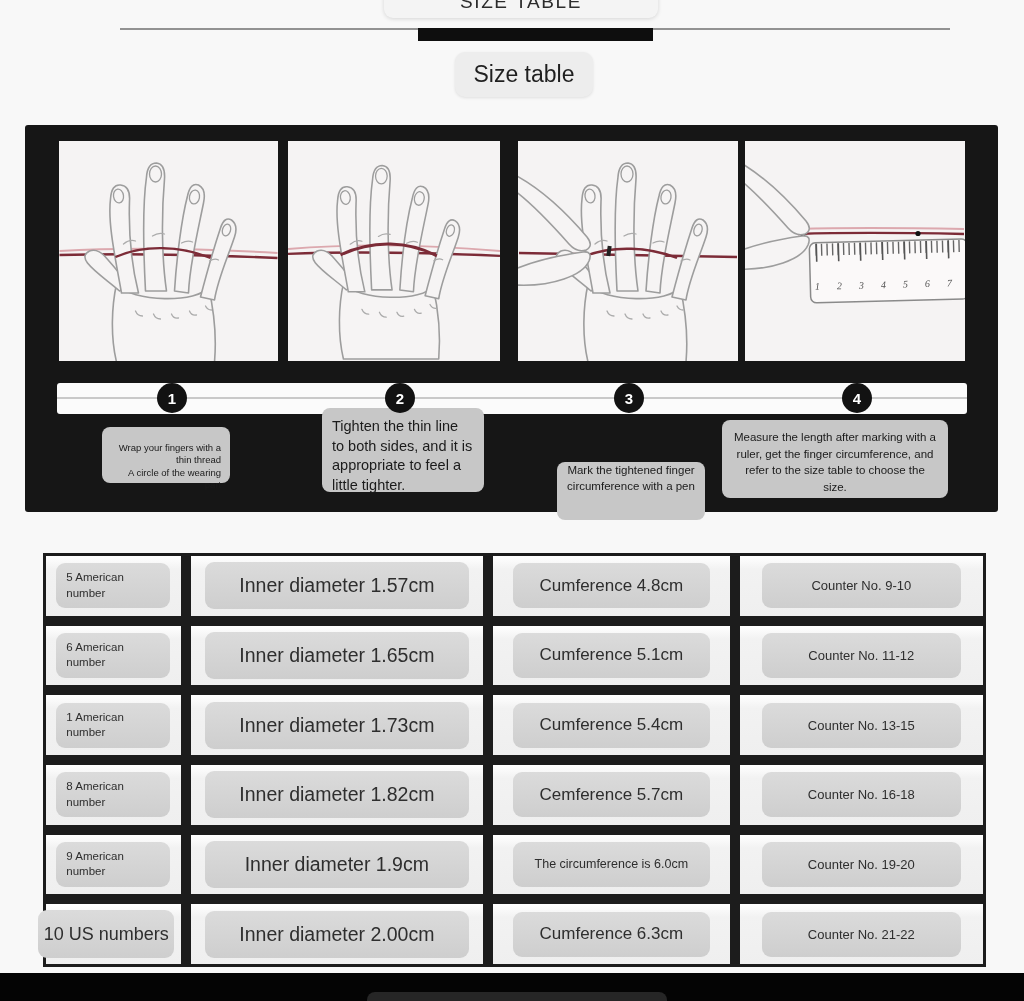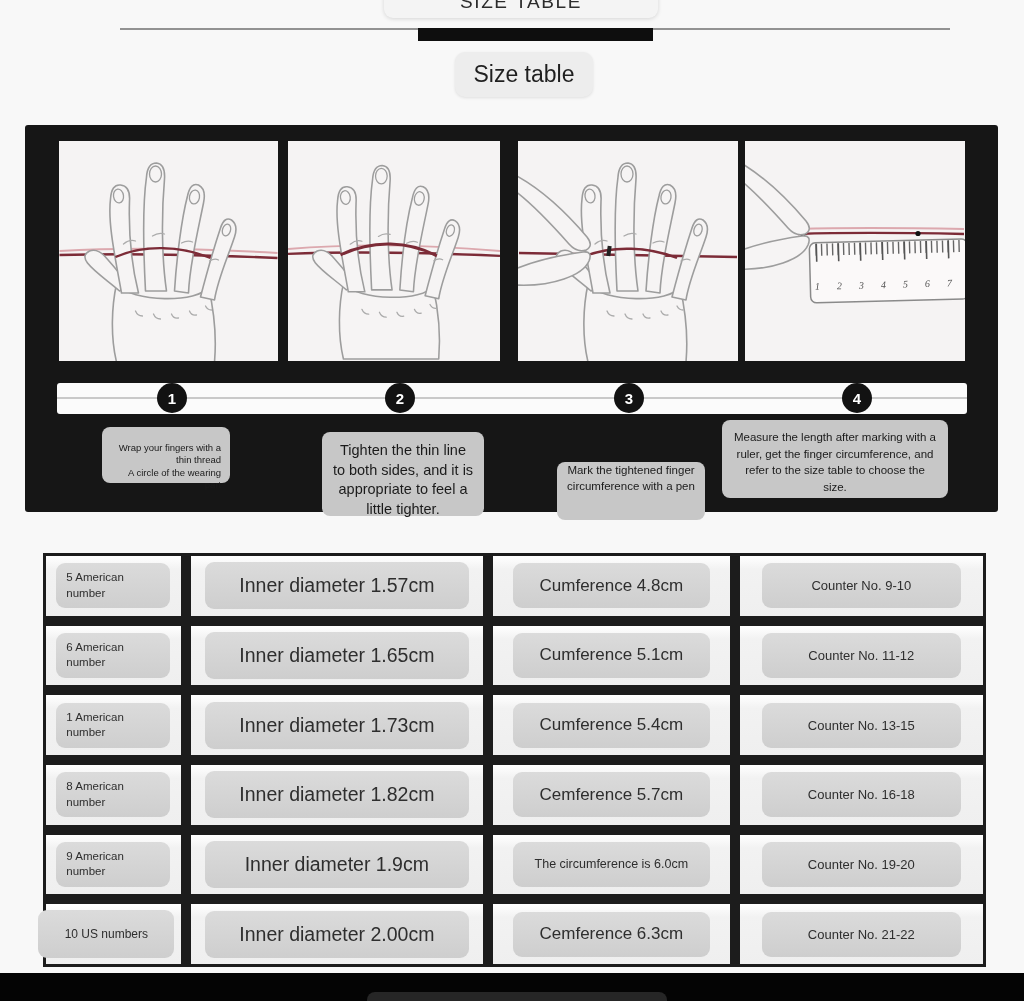--- a/index.html
+++ b/index.html
@@ -56,21 +56,21 @@
     position:absolute; top:258px; width:30px; height:30px; border-radius:50%;
     background:#121212; color:#fff; font-size:15px; font-weight:bold;
     display:flex; align-items:center; justify-content:center; z-index:2;
   }
   .dot-1 { left:132px; } .dot-2 { left:360px; } .dot-3 { left:589px; } .dot-4 { left:817px; }
 
   .step-note {
     position:absolute; background:#c7c7c7; border-radius:8px; color:#1b1b1b;
   }
   .note-1 { left:77px;  top:302px; width:128px; height:56px; font-size:9.5px;  padding:15px 9px;  line-height:1.3;  text-align:right; white-space:pre-line; }
-  .note-2 { left:297px; top:307px; width:162px; height:84px; font-size:14.5px; padding:9px 10px; line-height:1.35; text-align:center; }
+  .note-2 { left:297px; top:283px; width:162px; height:84px; font-size:14.5px; padding:9px 10px; line-height:1.35; text-align:left; }
   .note-3 { left:532px; top:297px; width:148px; height:58px; font-size:11.5px; padding:0 10px; line-height:1.4;  text-align:center;margin-top:40px; }
   .note-4 { left:697px; top:295px; width:226px; height:78px; font-size:11.5px; padding:9px 12px; line-height:1.45; text-align:center; }
 
   
   .skin { fill:#f6f4f4; stroke:#9d9d9d; stroke-width:1.6; stroke-linejoin:round; }
   .ln   { fill:none; stroke:#9d9d9d; stroke-width:1.3; }
   .mk   { fill:none; stroke:#ababab; stroke-width:1.3; stroke-linecap:round; }
   .thr  { fill:none; stroke:#7c2b37; stroke-width:2.4; }
   .thr2 { fill:none; stroke:#7c2b37; stroke-width:3; }
   .thr-light { fill:none; stroke:#dca8ae; stroke-width:2; }
@@ -89,21 +89,21 @@
   .pill {
     background:linear-gradient(180deg,#dbdbdb,#cecece);
     border-radius:9px; color:#2e2e2e;
     display:flex; align-items:center; justify-content:center; text-align:center;
   }
   .p-us      { font-size:11.5px; line-height:1.35; padding:7px 10px; width:114px; min-height:44px; justify-content:flex-start; text-align:left; }
   .p-inner   { font-size:19.5px; padding:9px 24px; width:calc(100% - 28px); min-height:47px; }
   .p-circ    { font-size:17px;   padding:5px 12px; width:calc(100% - 40px); min-height:45px; }
   .p-counter { font-size:13px; padding:9px 12px; width:calc(100% - 44px); min-height:45px; }
   .r5 .p-circ { font-size:12.5px; }
-  .r6 .p-us   { width:136px; font-size:12px; white-space:nowrap; justify-content:center; text-align:center; margin-left:-14px; min-height:48px; position:relative; z-index:2; }
+  .r6 .p-us   { width:136px; font-size:18px; white-space:nowrap; justify-content:center; text-align:center; margin-left:-14px; min-height:48px; position:relative; z-index:2; }
 
   
   .bottom-bar { position:absolute; left:0; top:973px; width:1024px; height:28px; background:#040404; }
   .bottom-notch { position:absolute; left:367px; bottom:0; width:300px; height:9px; background:#262626; border-radius:8px 8px 0 0; }
 </style>
 </head>
 <body>
 
 <svg width="0" height="0" style="position:absolute" aria-hidden="true">
   <defs>
@@ -277,21 +277,21 @@
       <div class="pill p-counter">Counter No. 19-20</div>
     </div>
 
   <div class="cell r6">
       <div class="pill p-us">10 US numbers</div>
     </div>
   <div class="cell r6">
       <div class="pill p-inner">Inner diameter 2.00cm</div>
     </div>
   <div class="cell r6">
-      <div class="pill p-circ">Cemference 6.3cm</div>
+      <div class="pill p-circ">Cumference 6.3cm</div>
     </div>
   <div class="cell r6">
       <div class="pill p-counter">Counter No. 21-22</div>
     </div>
 
 </div>
 
 <div class="bottom-bar">
   <div class="bottom-notch"></div>
 </div>

